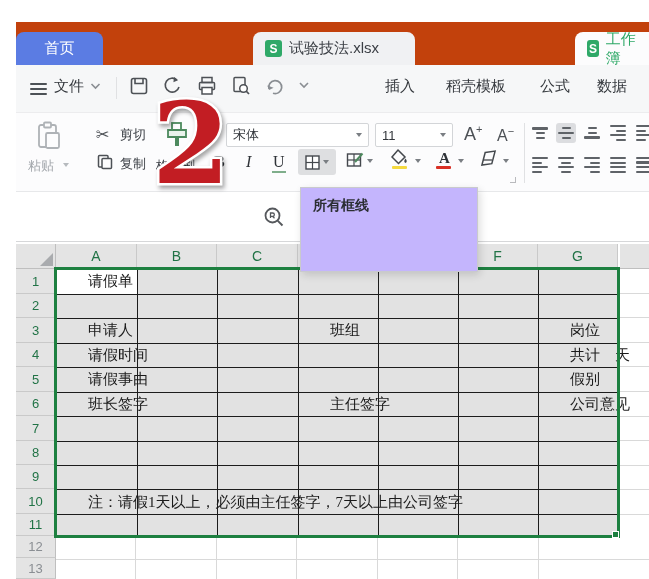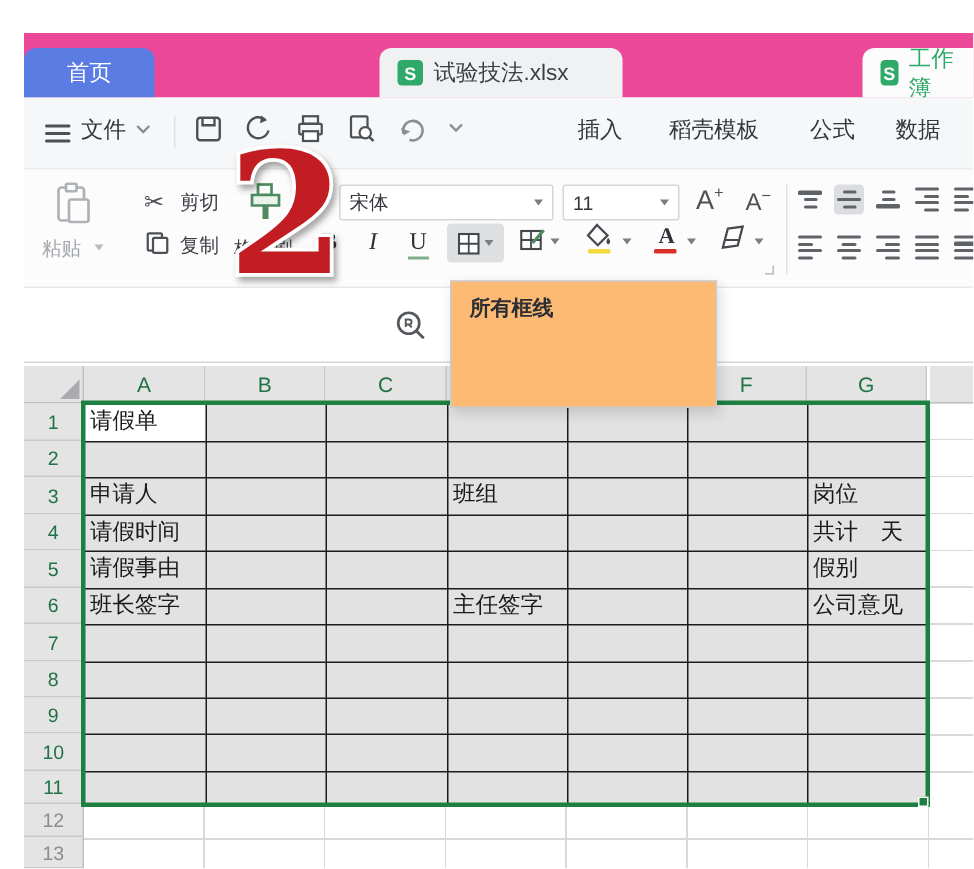--- a/index.html
+++ b/index.html
@@ -2,21 +2,21 @@
 <html><head>
 <meta charset="utf-8">
 <style>
   * { margin:0; padding:0; box-sizing:border-box; }
   html,body { background:#fff; }
   .page { position:relative; width:649px; height:579px; overflow:hidden;
           font-family:"Liberation Sans","DejaVu Sans",sans-serif; color:#3b3f45; background:#fff; }
   .abs { position:absolute; }
 
   
-  .tabstrip { left:16px; top:22px; width:633px; height:43px; background:#ec4899; }
+  .tabstrip { left:16px; top:22px; width:633px; height:43px; background:#c2410c; }
   .tab { position:absolute; bottom:0; height:33px; display:flex; align-items:center; gap:7px;
          padding:0 12px; font-size:15px; border-radius:8px 8px 0 0; background:#eceef0; color:#3b3f45; }
   .tab.active-home { background:#5b7ce3; color:#fff; justify-content:center; }
   .tab.workbook { background:#fcfcfd; color:#2fa968; border-radius:8px 0 0 0; }
   .sicon { width:17px; height:17px; background:#2fa968; border-radius:3px; color:#fff;
            font-size:12px; font-weight:bold; display:flex; align-items:center; justify-content:center; }
   .docericon { width:17px; height:17px; background:#e8442a; border-radius:4px; position:relative; }
   .docericon::after { content:""; position:absolute; left:5px; top:3px; width:7px; height:11px;
            background:#fff; border-radius:7px 1px 7px 1px; transform:rotate(8deg); }
 
@@ -57,42 +57,42 @@
              border-radius:8px; display:flex; align-items:center; font-size:15px; color:#44484d; }
   .namebox span { flex:1; text-align:center; }
 
   
   .big-two { left:152px; top:88px; font-family:"DejaVu Serif","Liberation Serif",serif; font-weight:700;
              font-size:112px; line-height:1; color:#c21d23; z-index:60;
              -webkit-text-stroke:5px #fff; paint-order:stroke fill;
              filter:drop-shadow(2px 3px 2px rgba(0,0,0,.35)); }
 
   
-  .tooltip { left:300px; top:187px; width:178px; height:85px; background:#fdba74; border:1px solid #c9cacd;
+  .tooltip { left:300px; top:187px; width:178px; height:85px; background:#c4b5fd; border:1px solid #c9cacd;
              box-shadow:2px 3px 8px rgba(0,0,0,.14); z-index:40; padding:9px 12px; }
   .tooltip .tt-title { font-size:14px; font-weight:bold; color:#2b2e33; margin-bottom:6px; }
   .tooltip .tt-body { font-size:13.5px; line-height:20px; color:#4a4e53; }
 
   
   .grid-bg { left:16px; top:242px; width:633px; height:337px; background:#fff; }
   .hdr { position:absolute; background:#e4e4e4; font-size:14px; color:#217346;
          display:flex; align-items:center; justify-content:center; }
   .col-h { top:244px; height:25px; border-right:1px solid #c9c9c9; border-bottom:1px solid #bfbfbf; }
   .row-h { left:16px; width:40px; border-bottom:1px solid #c9c9c9; border-right:1px solid #bfbfbf; font-size:13px; }
   .row-h.unsel { color:#8a8e93; }
   .corner-cell { left:16px; top:244px; width:40px; height:25px; background:#e4e4e4;
                  border-right:1px solid #bfbfbf; border-bottom:1px solid #bfbfbf; }
   .corner-cell i { position:absolute; right:2px; bottom:2px; width:0; height:0;
                    border-left:13px solid transparent; border-bottom:13px solid #a9abae; }
   .sel { left:56px; top:269px; width:562px; height:267px; background:#e2e2e2; }
   .sel .vl { position:absolute; top:0; width:1px; height:100%; background:#1c1c1c; }
   .sel .hl { position:absolute; left:0; height:1px; width:100%; background:#1c1c1c; }
   .active-cell { position:absolute; left:0; top:0; width:81px; height:25px; background:#fff; }
   .ctext { position:absolute; font-family:"Liberation Serif","DejaVu Serif",serif;
-           font-size:15px; line-height:19px; color:#1a1a1a; white-space:nowrap; }
+           font-size:15px; line-height:19px; color:#1a1a1a; white-space:nowrap;margin-left:28px; }
   .sel-border { position:absolute; inset:-2px; border:3px solid #1d8040; pointer-events:none; }
   .fill-handle { left:612px; top:531px; width:7px; height:7px; background:#1d8040; border:1px solid #fff; z-index:10; }
   .right-gutter { left:620px; top:269px; width:29px; height:267px;
       background:repeating-linear-gradient(to bottom,#fff 0 23.6px,#d9d9d9 23.6px 24.6px); }
   .bottom-area { left:56px; top:538px; width:593px; height:41px;
       background:repeating-linear-gradient(to right,transparent 0 79.5px,#d9d9d9 79.5px 80.5px),
                  repeating-linear-gradient(to bottom,transparent 0 21px,#d9d9d9 21px 22px); }
   .hdr-sliver { left:620px; top:244px; width:29px; height:25px; background:#e4e4e4; border-bottom:1px solid #bfbfbf; }
 
   svg { display:block; }
@@ -417,20 +417,21 @@
     <div class="ctext" style="left:4px;  top:52px;">申请人</div>
     <div class="ctext" style="left:246px;top:52px;">班组</div>
     <div class="ctext" style="left:486px;top:52px;">岗位</div>
     <div class="ctext" style="left:4px;  top:77px;">请假时间</div>
     <div class="ctext" style="left:486px;top:77px;">共计　天</div>
     <div class="ctext" style="left:4px;  top:101px;">请假事由</div>
     <div class="ctext" style="left:486px;top:101px;">假别</div>
     <div class="ctext" style="left:4px;  top:126px;">班长签字</div>
     <div class="ctext" style="left:246px;top:126px;">主任签字</div>
     <div class="ctext" style="left:486px;top:126px;">公司意见</div>
+    <div class="ctext" style="left:4px;  top:224px;">注：请假1天以上，必须由主任签字，7天以上由公司签字</div>
     <div class="sel-border"></div>
   </div>
   <div class="abs fill-handle"></div>
 
   <div class="abs tooltip">
     <div class="tt-title">所有框线</div>
   </div>
 
   <div class="abs big-two">2</div>
 

